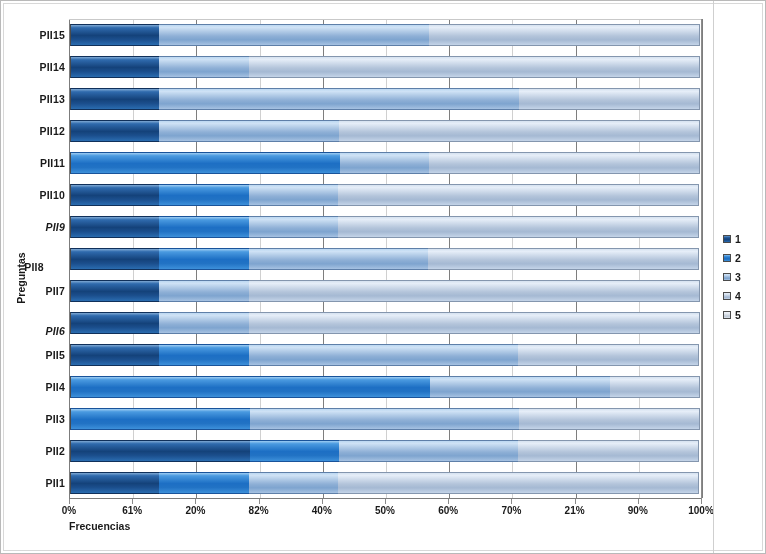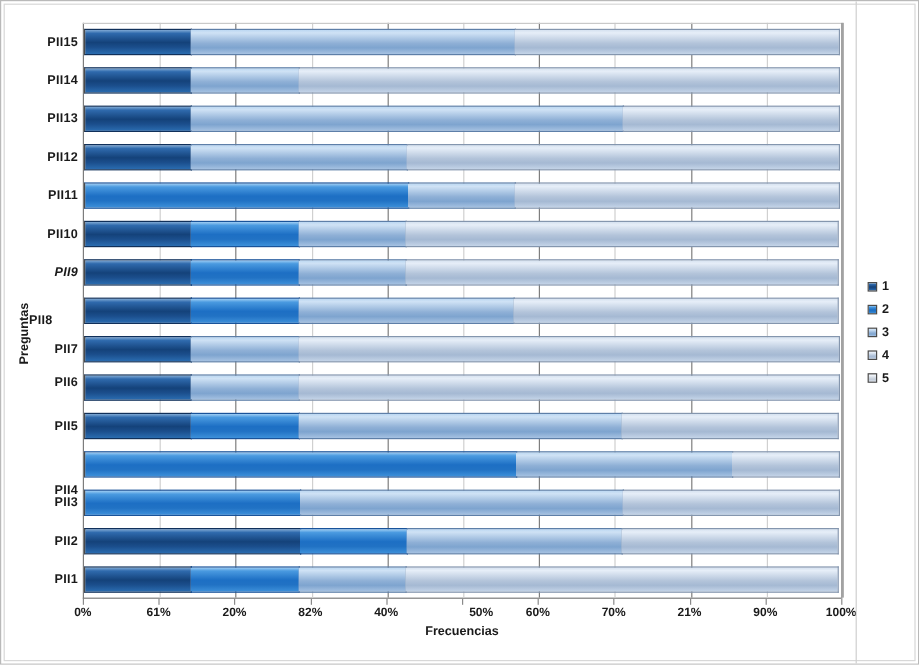--- a/index.html
+++ b/index.html
@@ -122,21 +122,21 @@
     font-size:10px;
     font-weight:bold;
     color:#1a1a1a;
     white-space:nowrap;
   }
 
   
   #x-title{
     position:absolute;
     left:68px;top:519px;width:632px;
-    text-align:center;
+    text-align:left;
     font-size:10.5px;font-weight:bold;color:#1a1a1a;
   }
   #y-title{
     position:absolute;
     left:10px;top:0;
     width:20px;height:554px;
     display:flex;align-items:center;justify-content:center;
   }
   #y-title span{
     display:block;
@@ -181,23 +181,23 @@
   <div id="cat-labels">
       <div class="cat-label" style="top: 10px;">PII15</div>
       <div class="cat-label" style="top: 42px;">PII14</div>
       <div class="cat-label" style="top: 74px;">PII13</div>
       <div class="cat-label" style="top: 106px;">PII12</div>
       <div class="cat-label" style="top: 138px;">PII11</div>
       <div class="cat-label" style="top: 170px;">PII10</div>
       <div class="cat-label" style="top: 202px; font-style: italic;">PII9</div>
       <div class="cat-label" style="top: 242px; text-align: center;">PII8</div>
       <div class="cat-label" style="top: 266px; margin-left: 23px;">PII7</div>
-      <div class="cat-label" style="top: 294px;">PII6</div>
+      <div class="cat-label" style="top: 306px; font-style: italic;">PII6</div>
       <div class="cat-label" style="top: 330px;">PII5</div>
-      <div class="cat-label" style="top: 362px; margin-top: 22px;">PII4</div>
+      <div class="cat-label" style="top: 362px;">PII4</div>
       <div class="cat-label" style="top: 394px;">PII3</div>
       <div class="cat-label" style="top: 426px;">PII2</div>
       <div class="cat-label" style="top: 458px;">PII1</div>
     </div>
 
   <div id="plot-area">
       <div class="gridline" style="left: 63.2px;"></div>
       <div class="gridline major" style="left: 126.4px;"></div>
       <div class="gridline" style="left: 189.6px;"></div>
       <div class="gridline major" style="left: 252.8px;"></div>
@@ -327,21 +327,21 @@
       <div class="xtick-label" style="left: 0px;">0%</div>
       <div class="xtick" style="left: 63.2px;"></div>
       <div class="xtick-label" style="left: 63.2px;">61%</div>
       <div class="xtick" style="left: 126.4px;"></div>
       <div class="xtick-label" style="left: 126.4px;">20%</div>
       <div class="xtick" style="left: 189.6px;"></div>
       <div class="xtick-label" style="left: 189.6px;">82%</div>
       <div class="xtick" style="left: 252.8px;"></div>
       <div class="xtick-label" style="left: 252.8px;">40%</div>
       <div class="xtick" style="left: 316px;"></div>
-      <div class="xtick-label" style="left: 332px;">50%</div>
+      <div class="xtick-label" style="left: 316px;">50%</div>
       <div class="xtick" style="left: 379.2px;"></div>
       <div class="xtick-label" style="left: 379.2px;">60%</div>
       <div class="xtick" style="left: 442.4px;"></div>
       <div class="xtick-label" style="left: 442.4px;">70%</div>
       <div class="xtick" style="left: 505.6px;"></div>
       <div class="xtick-label" style="left: 505.6px;">21%</div>
       <div class="xtick" style="left: 568.8px;"></div>
       <div class="xtick-label" style="left: 568.8px;">90%</div>
       <div class="xtick" style="left: 632px;"></div>
       <div class="xtick-label" style="left: 632px;">100%</div>

